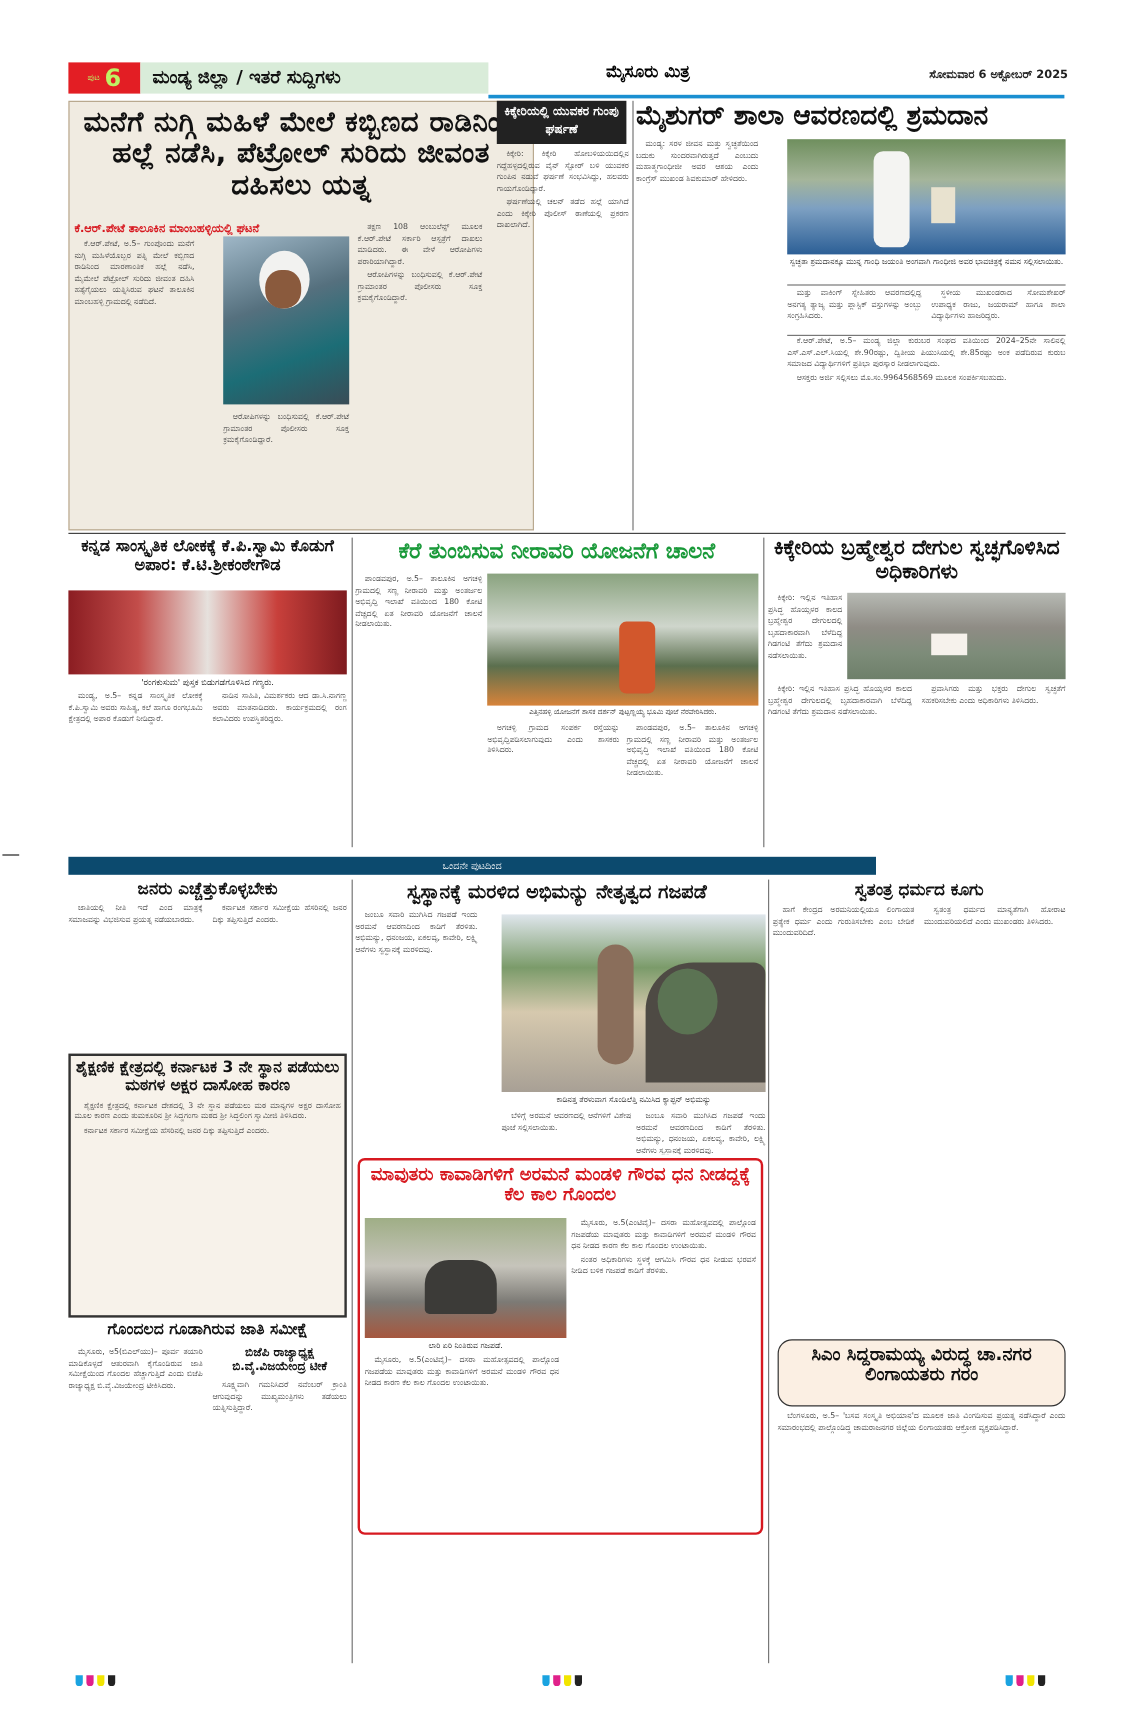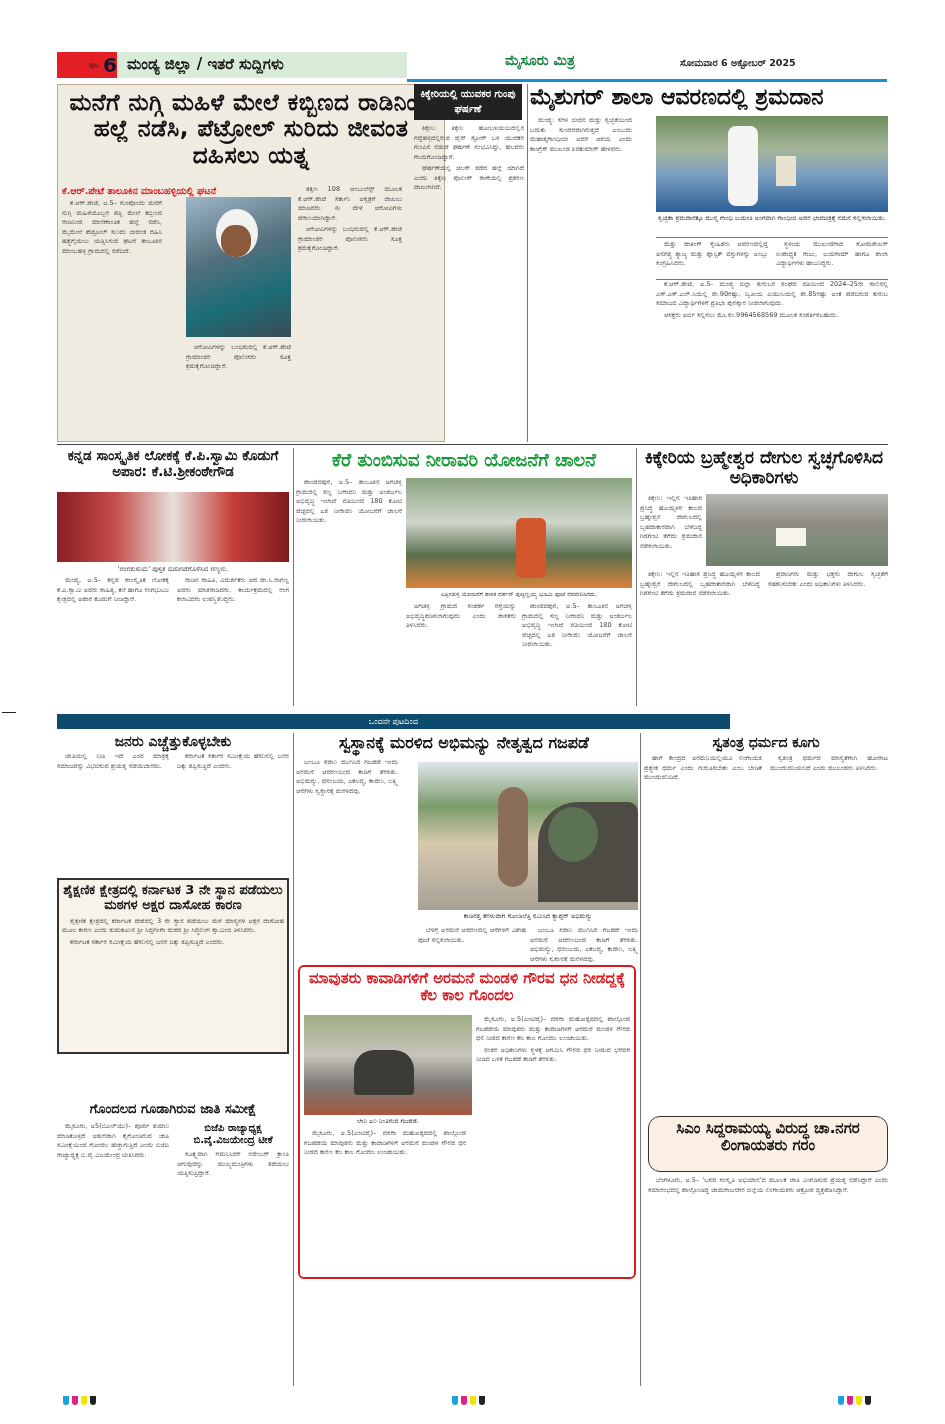--- a/index.html
+++ b/index.html
@@ -11,27 +11,27 @@
 .photo{overflow:hidden}
 .cap{font-size:7px;text-align:center;color:#222}
 .vrule{position:absolute;width:1px;background:#777}
 .hrule{position:absolute;height:1px;background:#777}
 .cmyk{position:absolute;top:1396px;display:flex;gap:3px}
 .cmyk span{width:6px;height:9px;border-radius:0 0 4px 4px;display:block}
 </style>
 </head>
 <body>
 
-<div class="abs" style="left:57px;top:52px;width:60px;height:26px;background:#e31e24;color:#0f172a;display:flex;align-items:center;justify-content:flex-end;gap:4px">
+<div class="abs" style="left:57px;top:52px;width:60px;height:26px;background:#e31e24;color:#bef264;display:flex;align-items:center;justify-content:center;gap:4px">
   <span style="font-size:7px">ಪುಟ</span>
   <span style="font-size:20px;font-weight:bold">6</span>
 </div>
 <div class="abs" style="left:117px;top:52px;width:290px;height:26px;background:#d9ecd9;font-size:15px;font-weight:bold;padding:3px 10px;color:#111">ಮಂಡ್ಯ ಜಿಲ್ಲಾ / ಇತರೆ ಸುದ್ದಿಗಳು</div>
-<div class="abs" style="left:440px;top:52px;width:200px;text-align:center;font-size:14px;font-weight:bold;color:#15803d">ಮೈಸೂರು ಮಿತ್ರ</div>
-<div class="abs" style="left:680px;top:57px;width:210px;text-align:left;font-size:9.5px;font-weight:bold;color:#222">ಸೋಮವಾರ 6 ಅಕ್ಟೋಬರ್ 2025</div>
+<div class="abs" style="left:440px;top:52px;width:200px;text-align:center;font-size:14px;font-weight:bold;color:#000000">ಮೈಸೂರು ಮಿತ್ರ</div>
+<div class="abs" style="left:680px;top:57px;width:210px;text-align:right;font-size:9.5px;font-weight:bold;color:#222">ಸೋಮವಾರ 6 ಅಕ್ಟೋಬರ್ 2025</div>
 <div class="abs" style="left:407px;top:79px;width:480px;height:3px;background:#1a8fd1"></div>
 
 <div class="abs" style="left:57px;top:84px;width:388px;height:358px;background:#f0ebe1;border:1px solid #b9a98f">
   <div class="hd" style="font-size:23px;padding:4px 6px;letter-spacing:0.5px">ಮನೆಗೆ ನುಗ್ಗಿ ಮಹಿಳೆ ಮೇಲೆ ಕಬ್ಬಿಣದ ರಾಡಿನಿಂದ ಹಲ್ಲೆ ನಡೆಸಿ, ಪೆಟ್ರೋಲ್ ಸುರಿದು ಜೀವಂತ ದಹಿಸಲು ಯತ್ನ</div>
   <div style="position:absolute;left:4px;top:100px;width:230px;font-size:9.5px;font-weight:bold;color:#d71920">ಕೆ.ಆರ್.ಪೇಟೆ ತಾಲೂಕಿನ ಮಾಂಬಹಳ್ಳಿಯಲ್ಲಿ ಘಟನೆ</div>
   <div class="txt" style="position:absolute;left:4px;top:114px;width:100px;height:240px">
       <p>ಕೆ.ಆರ್.ಪೇಟೆ, ಅ.5– ಗುಂಪೊಂದು ಮನೆಗೆ ನುಗ್ಗಿ ಮಹಿಳೆಯೊಬ್ಬರ ಪತ್ನಿ ಮೇಲೆ ಕಬ್ಬಿಣದ ರಾಡಿನಿಂದ ಮಾರಣಾಂತಿಕ ಹಲ್ಲೆ ನಡೆಸಿ, ಮೈಮೇಲೆ ಪೆಟ್ರೋಲ್ ಸುರಿದು ಜೀವಂತ ದಹಿಸಿ ಹತ್ಯೆಗೈಯಲು ಯತ್ನಿಸಿರುವ ಘಟನೆ ತಾಲೂಕಿನ ಮಾಂಬಹಳ್ಳಿ ಗ್ರಾಮದಲ್ಲಿ ನಡೆದಿದೆ.</p>
     </div>
   <div class="photo" style="position:absolute;left:128px;top:112px;width:105px;height:140px;background:linear-gradient(160deg,#9fb7c7 0%,#55707e 40%,#1c6d76 70%,#3a4c56 100%)">
     <div style="position:absolute;left:30px;top:12px;width:42px;height:48px;border-radius:50%;background:#f2f2f0"></div>
@@ -125,21 +125,21 @@
 </div>
 
 <div class="abs hd" style="left:57px;top:733px;width:232px;font-size:14px">ಜನರು ಎಚ್ಚೆತ್ತುಕೊಳ್ಳಬೇಕು</div>
 <div class="abs txt" style="left:57px;top:752px;width:112px;height:122px">
     <p>ಜಾತಿಯಲ್ಲಿ ನೀತಿ ಇದೆ ಎಂದ ಮಾತ್ರಕ್ಕೆ ಸಮಾಜವನ್ನು ವಿಭಜಿಸುವ ಪ್ರಯತ್ನ ನಡೆಯಬಾರದು.</p>
   </div>
 <div class="abs txt" style="left:177px;top:752px;width:112px;height:122px">
     <p>ಕರ್ನಾಟಕ ಸರ್ಕಾರ ಸಮೀಕ್ಷೆಯ ಹೆಸರಿನಲ್ಲಿ ಜನರ ದಿಕ್ಕು ತಪ್ಪಿಸುತ್ತಿದೆ ಎಂದರು.</p>
   </div>
 
-<div class="abs" style="left:57px;top:878px;width:232px;height:176px;border:2px solid #333;background:#f7f2ea;padding:3px">
+<div class="abs" style="left:57px;top:878px;width:232px;height:220px;border:2px solid #333;background:#f7f2ea;padding:3px">
   <div class="hd" style="font-size:13px">ಶೈಕ್ಷಣಿಕ ಕ್ಷೇತ್ರದಲ್ಲಿ ಕರ್ನಾಟಕ 3 ನೇ ಸ್ಥಾನ ಪಡೆಯಲು ಮಠಗಳ ಅಕ್ಷರ ದಾಸೋಹ ಕಾರಣ</div>
   <div class="txt" style="height:170px;margin-top:4px">
       <p>ಶೈಕ್ಷಣಿಕ ಕ್ಷೇತ್ರದಲ್ಲಿ ಕರ್ನಾಟಕ ದೇಶದಲ್ಲಿ 3 ನೇ ಸ್ಥಾನ ಪಡೆಯಲು ಮಠ ಮಾನ್ಯಗಳ ಅಕ್ಷರ ದಾಸೋಹ ಮೂಲ ಕಾರಣ ಎಂದು ತುಮಕೂರಿನ ಶ್ರೀ ಸಿದ್ದಗಂಗಾ ಮಠದ ಶ್ರೀ ಸಿದ್ಧಲಿಂಗ ಸ್ವಾಮೀಜಿ ತಿಳಿಸಿದರು.</p>
       <p>ಕರ್ನಾಟಕ ಸರ್ಕಾರ ಸಮೀಕ್ಷೆಯ ಹೆಸರಿನಲ್ಲಿ ಜನರ ದಿಕ್ಕು ತಪ್ಪಿಸುತ್ತಿದೆ ಎಂದರು.</p>
     </div>
 </div>
 
 <div class="abs hd" style="left:57px;top:1102px;width:232px;font-size:13px">ಗೊಂದಲದ ಗೂಡಾಗಿರುವ ಜಾತಿ ಸಮೀಕ್ಷೆ</div>
 <div class="abs txt" style="left:57px;top:1122px;width:112px;height:264px">
     <p>ಮೈಸೂರು, ಅ5(ಬಿಎಲ್‌ಯು)– ಪೂರ್ವ ತಯಾರಿ ಮಾಡಿಕೊಳ್ಳದೆ ಆತುರವಾಗಿ ಕೈಗೊಂಡಿರುವ ಜಾತಿ ಸಮೀಕ್ಷೆಯಿಂದ ಗೊಂದಲ ಹೆಚ್ಚಾಗುತ್ತಿದೆ ಎಂದು ಬಿಜೆಪಿ ರಾಜ್ಯಾಧ್ಯಕ್ಷ ಬಿ.ವೈ.ವಿಜಯೇಂದ್ರ ಟೀಕಿಸಿದರು.</p>

